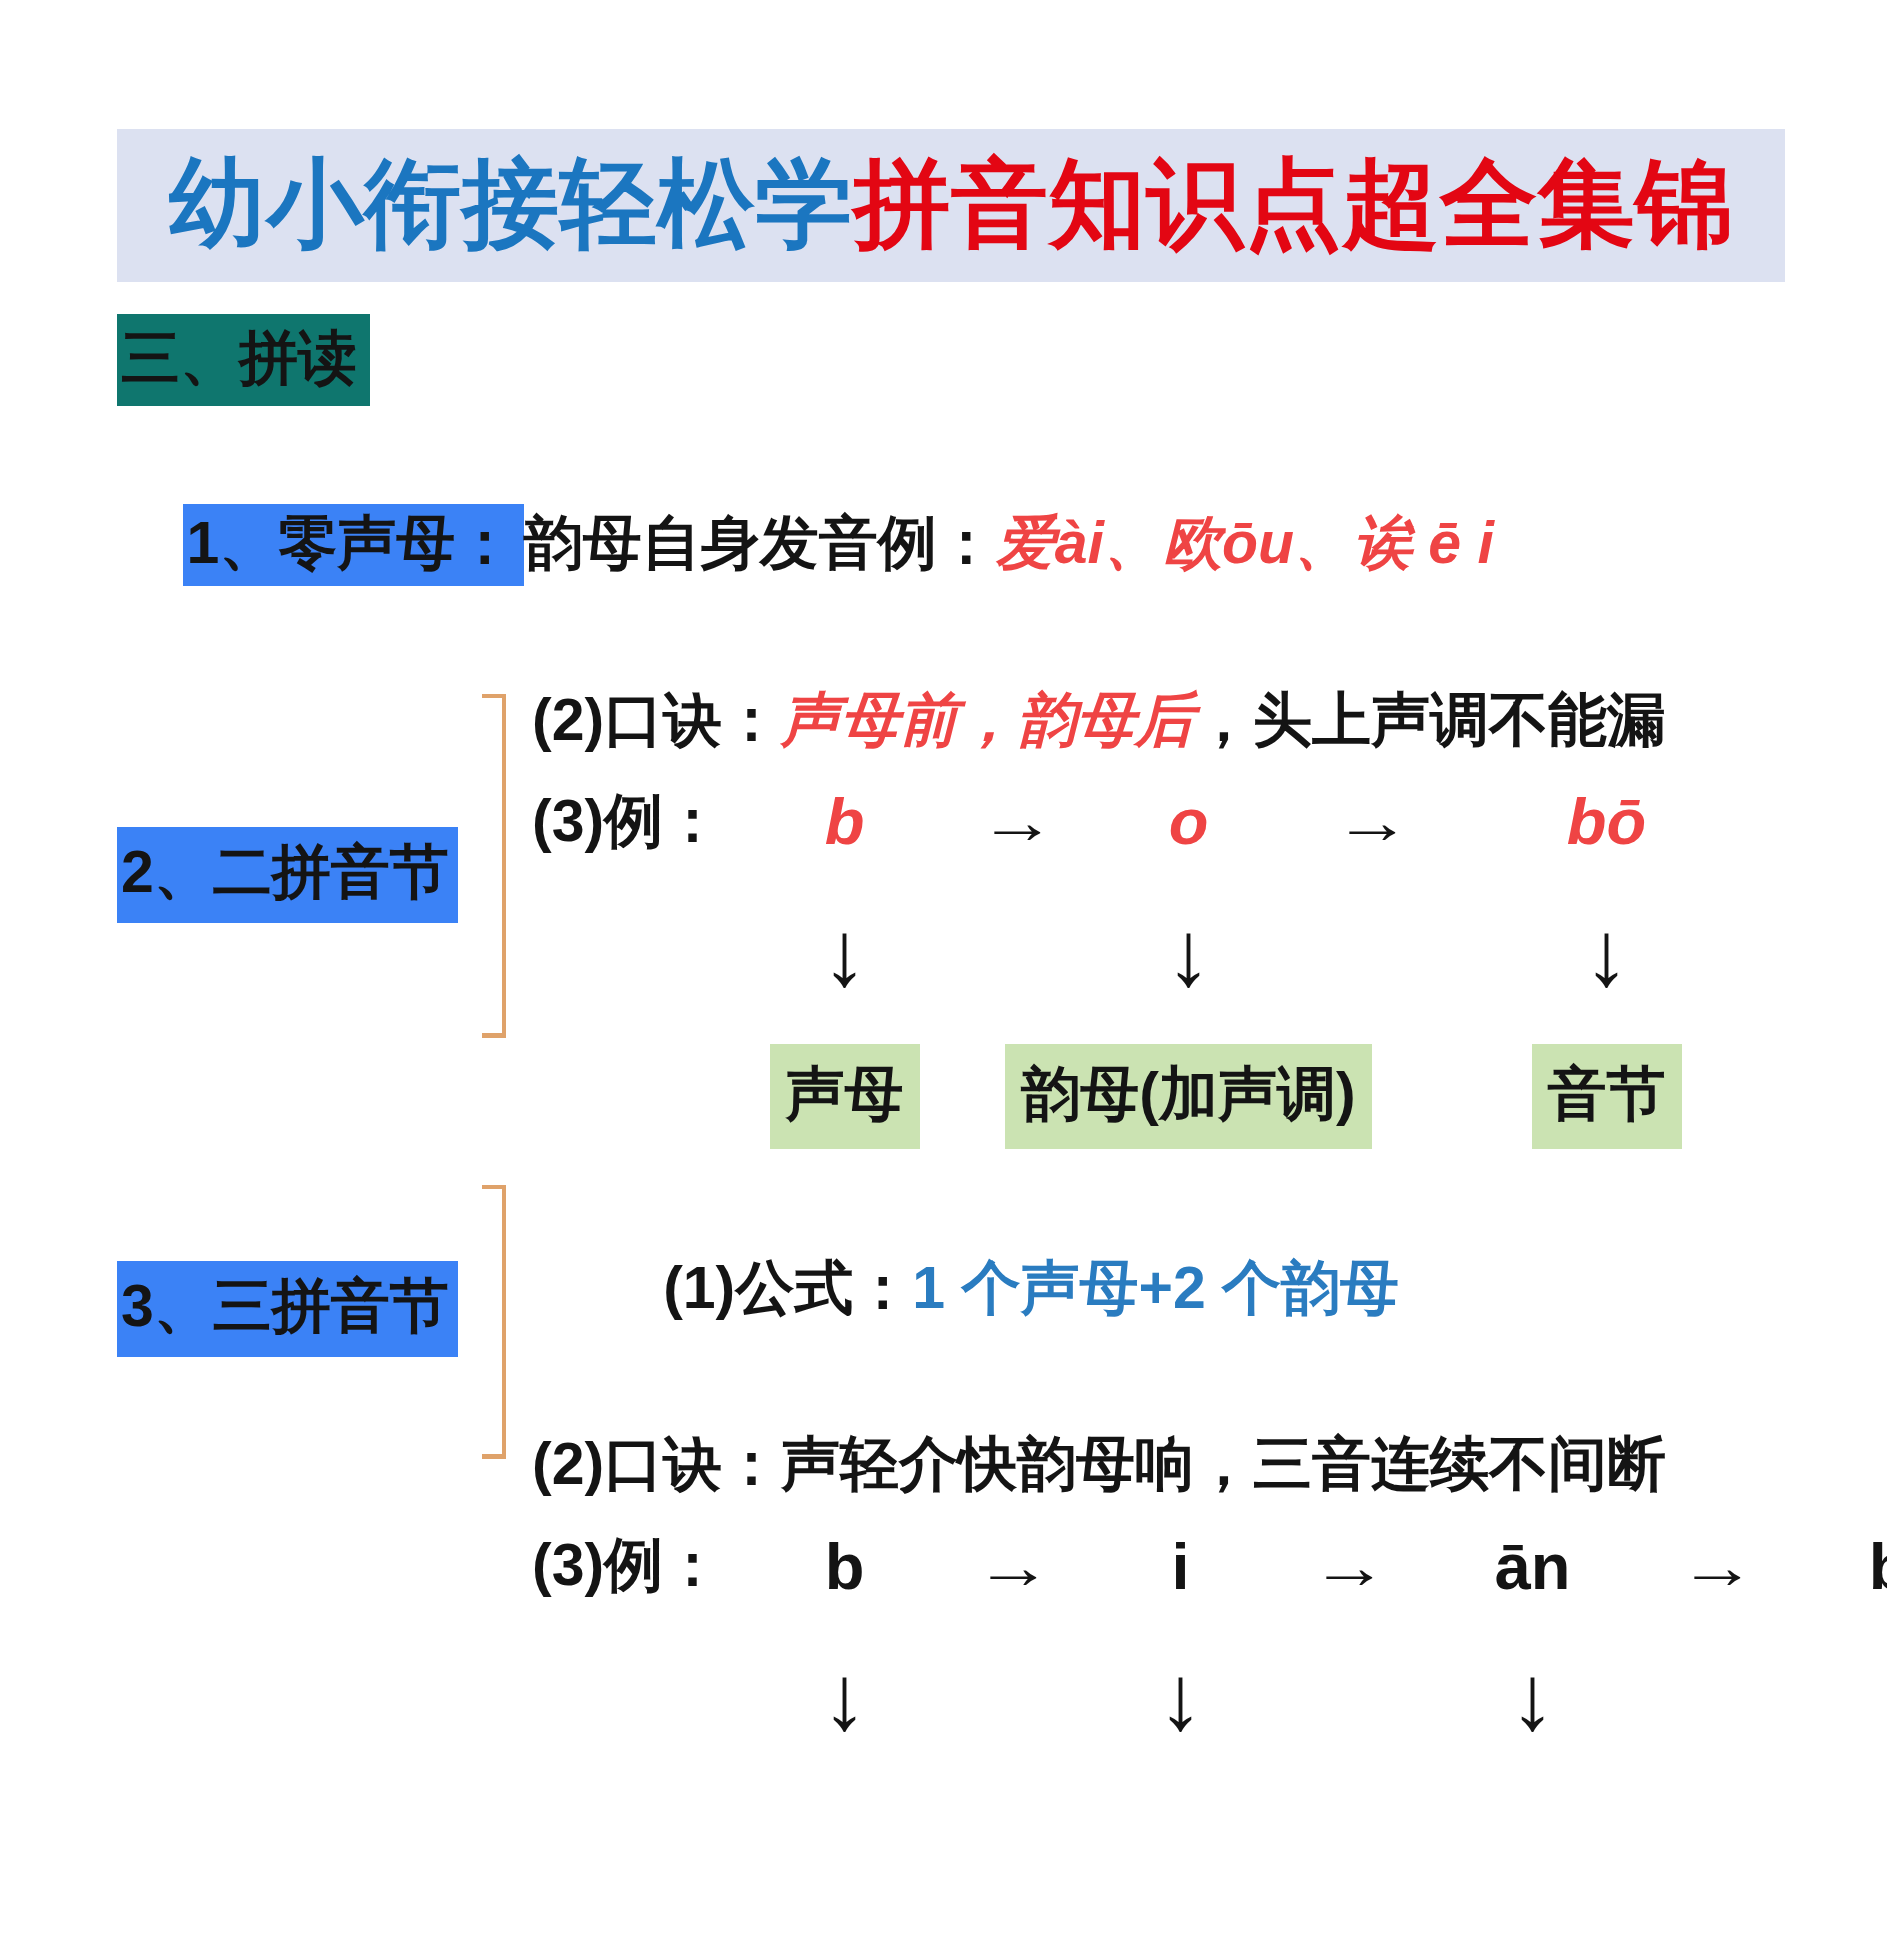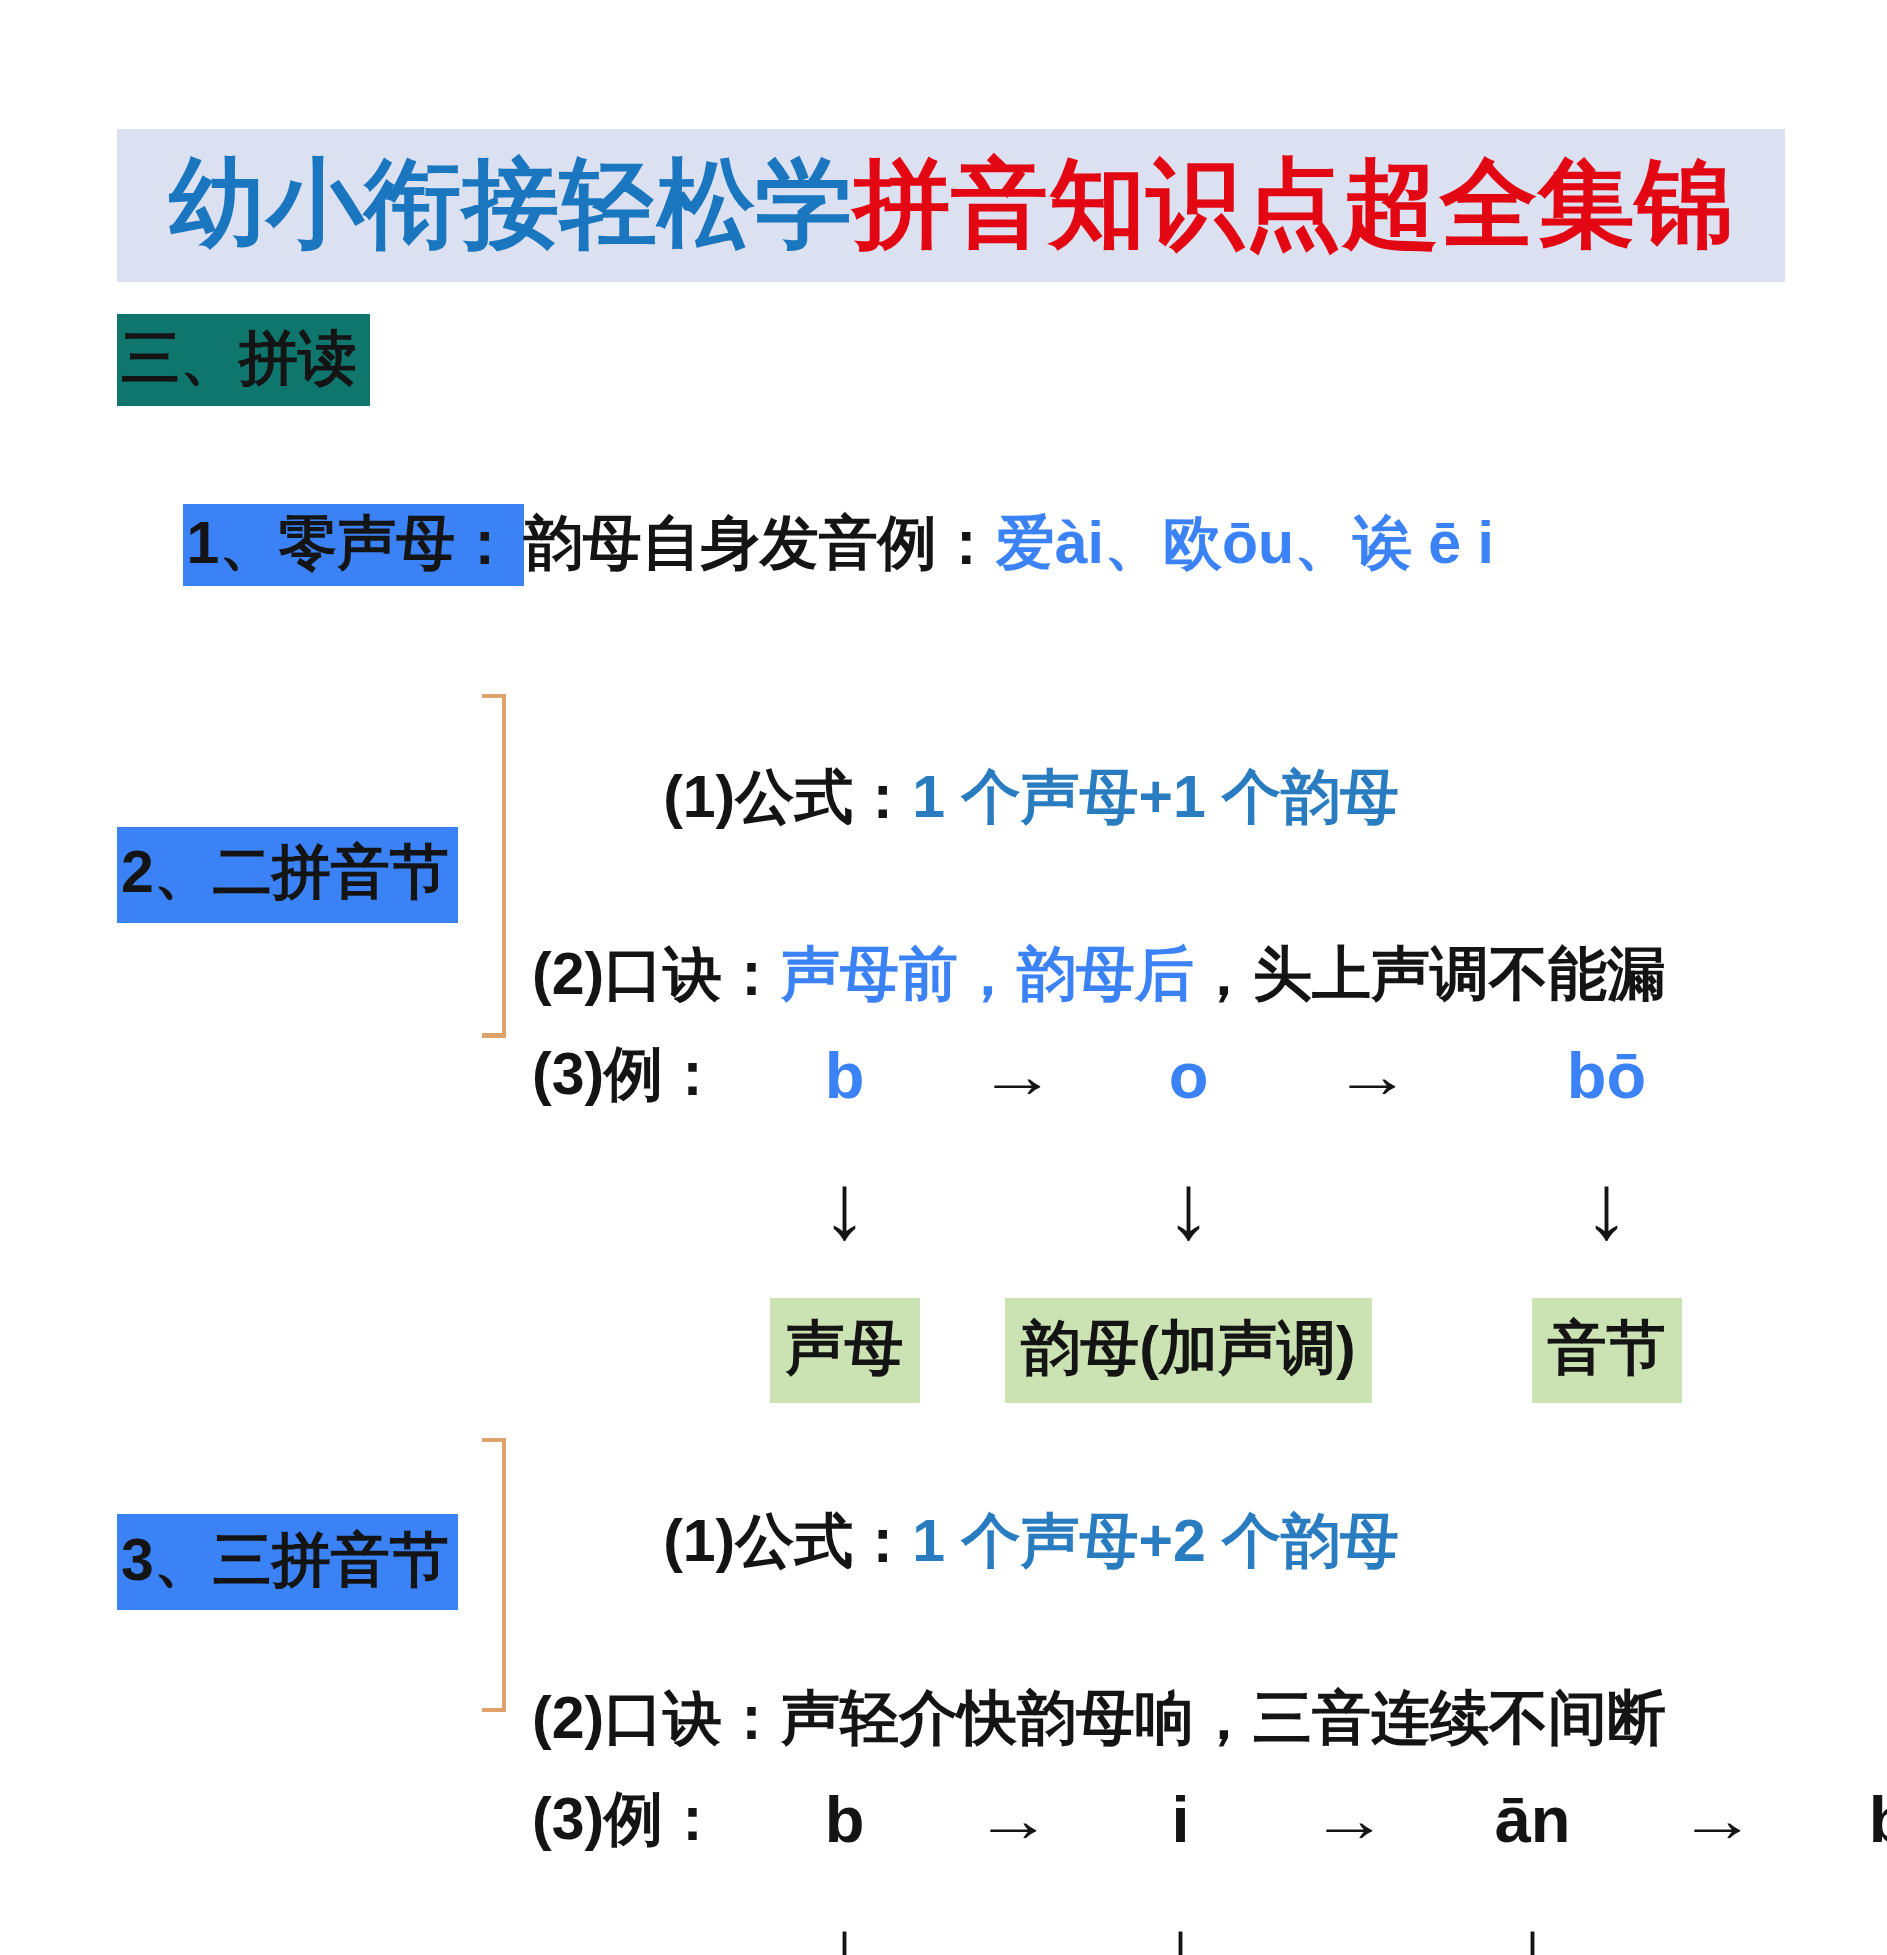--- a/index.html
+++ b/index.html
@@ -20,21 +20,21 @@
   .t-red{color:#e30613;}
 
   
   .h-peach{display:inline-block;background:#0f766e;font-size:59px;
     padding:4.7px 13.3px 7.8px 3.9px;margin-top:32px;}
   .hl-yellow{background:#3b82f6;padding:6.3px 9.4px 9.4px 3.9px;}
 
   .line{font-size:59px;line-height:1.3;margin-top:23.5px;white-space:pre-wrap;}
   .rule-line{margin-top:22px;}
   .c-black{color:#141414;}
-  .c-red{color:#3b82f6;}
+  .c-red{color:#ef4444;font-style:italic;}
   .c-blue{color:#2a7cc0;}
 
   
   .block{position:relative;padding-left:415px;margin-top:23.5px;}
   .block-label{position:absolute;left:0;font-size:59px;white-space:nowrap;}
   .block-two .block-label{top:145px;}
   .block-three .block-label{top:88px;}
   .bracket{position:absolute;left:385px;width:23.5px;border-left:4.3px solid #dfa26a;top:11.7px;}
   .block-two .bracket{height:344px;}
   .block-three .bracket{height:274px;}
@@ -69,23 +69,20 @@
   </div>
 
   <div class="line rule-line">
     <span class="hl-yellow">1、零声母：</span><span><span class="c-black">韵母自身发音例：</span><span class="c-red">爱ài、欧ōu、诶 ē i</span></span>
   </div>
 
   <section class="block block-two">
     <div class="block-label hl-yellow">2、二拼音节</div>
     <div class="bracket"></div>
     <div class="rows">
-      <div class="line">
-        <span class="c-black">(1)公式：</span><span class="c-blue">1 个声母+1 个韵母</span>
-      </div>
       <div class="line"><span class="c-black">(2)口诀：</span><span class="c-red">声母前，韵母后</span><span class="c-black">，头上声调不能漏</span></div>
 
       <div class="diagram grid-two">
         <div class="cell-label">(3)例：</div>
         <div class="letter c-red">b</div>
         <div class="arrow-r">→</div>
         <div class="letter c-red">o</div>
         <div class="arrow-r">→</div>
         <div class="letter c-red">bō</div>
 

